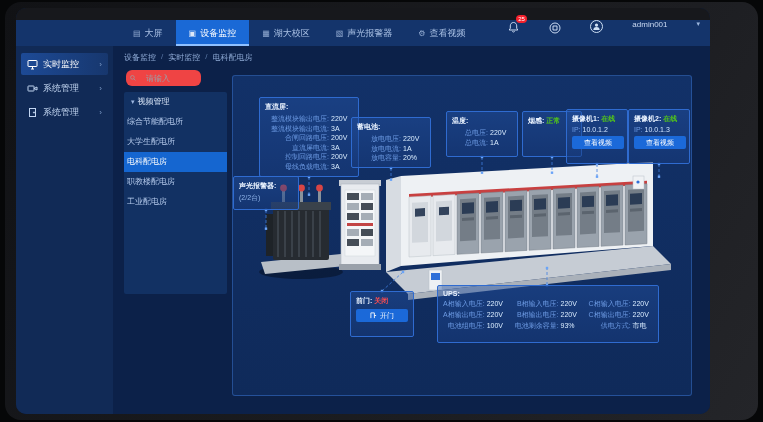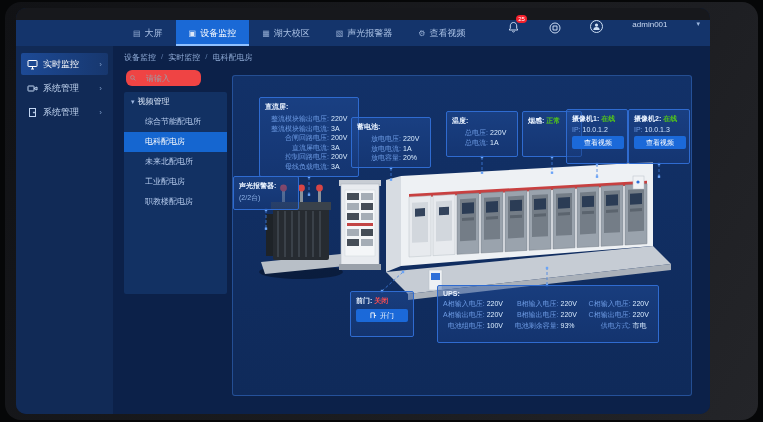--- a/index.html
+++ b/index.html
@@ -40,21 +40,21 @@
   .breadcrumb .sep { color:#5f7cab; }
   .searchbox { position:absolute; left:13px; top:24px; width:75px; height:16px; background:#ef4444;
                border-radius:6px; display:flex; align-items:center; padding:0 4px; gap:10px; }
   .searchbox input { border:0; outline:0; width:100%; font-size:8px; color:#333; background:transparent; }
   .searchbox input::placeholder { color:#9aa0a8; }
 
   .tree { position:absolute; left:11px; top:46px; width:103px; height:202px; background:#123163; border-radius:2px;
           font-size:8px; overflow:hidden; }
   .tree-root { height:20px; line-height:20px; padding-left:7px; color:#dce8fa; cursor:pointer; }
   .tree-root .caret2 { font-size:7px; margin-right:3px; color:#9db8e2; }
-  .tree-item { height:20px; line-height:20px; padding-left:21px; color:#b8cdef; cursor:pointer; white-space:nowrap;font-family:Liberation Serif, serif; }
+  .tree-item { height:20px; line-height:20px; padding-left:3px; color:#b8cdef; cursor:pointer; white-space:nowrap;font-family:Liberation Serif, serif; }
   .tree-item.sel { background:#1566d0; color:#fff; }
 
   .main { position:absolute; left:119px; top:29px; width:460px; height:321px;
           background:linear-gradient(180deg,#123168,#0f2a5a); border:1px solid rgba(62,122,214,.45); border-radius:3px; }
   .scene { position:absolute; left:0; top:0; }
 
   
   .cp { position:absolute; background:linear-gradient(180deg,rgba(36,84,168,.42),rgba(23,58,124,.58));
         border:1px solid #2f6bd0; border-radius:2px; padding:4px 5px; font-size:7px; color:#d9ecff; z-index:2; }
   .cp .ttl { color:#eaf3ff; font-weight:bold; margin-bottom:2px; }
@@ -179,24 +179,24 @@
             <path d="M6.3 6.3L9 9"></path>
           </svg>
       <input placeholder="请输入" style="">
     </div>
 
     <div class="tree">
       <div class="tree-root">
         <span class="caret2">▾</span><span>视频管理</span>
       </div>
       <div class="tree-item">综合节能配电所</div>
+      <div class="tree-item">大学生配电所</div>
       <div class="tree-item sel">电科配电房</div>
-      <div class="tree-item">未来北配电所</div>
+      <div class="tree-item">职教楼配电房</div>
       <div class="tree-item">工业配电房</div>
-      <div class="tree-item">职教楼配电房</div>
     </div>
 
     <div class="main">
 
       <svg class="scene" width="460" height="321" viewBox="0 0 460 321">
         <defs>
           <g id="cab">
             <rect width="22" height="60" fill="#9aa3ad" stroke="#79828c" stroke-width="0.5"></rect>
             <rect x="3" y="5" width="16" height="42" fill="#747d87"></rect>
             <rect x="5" y="9" width="12" height="11" fill="#2b3c55"></rect>

